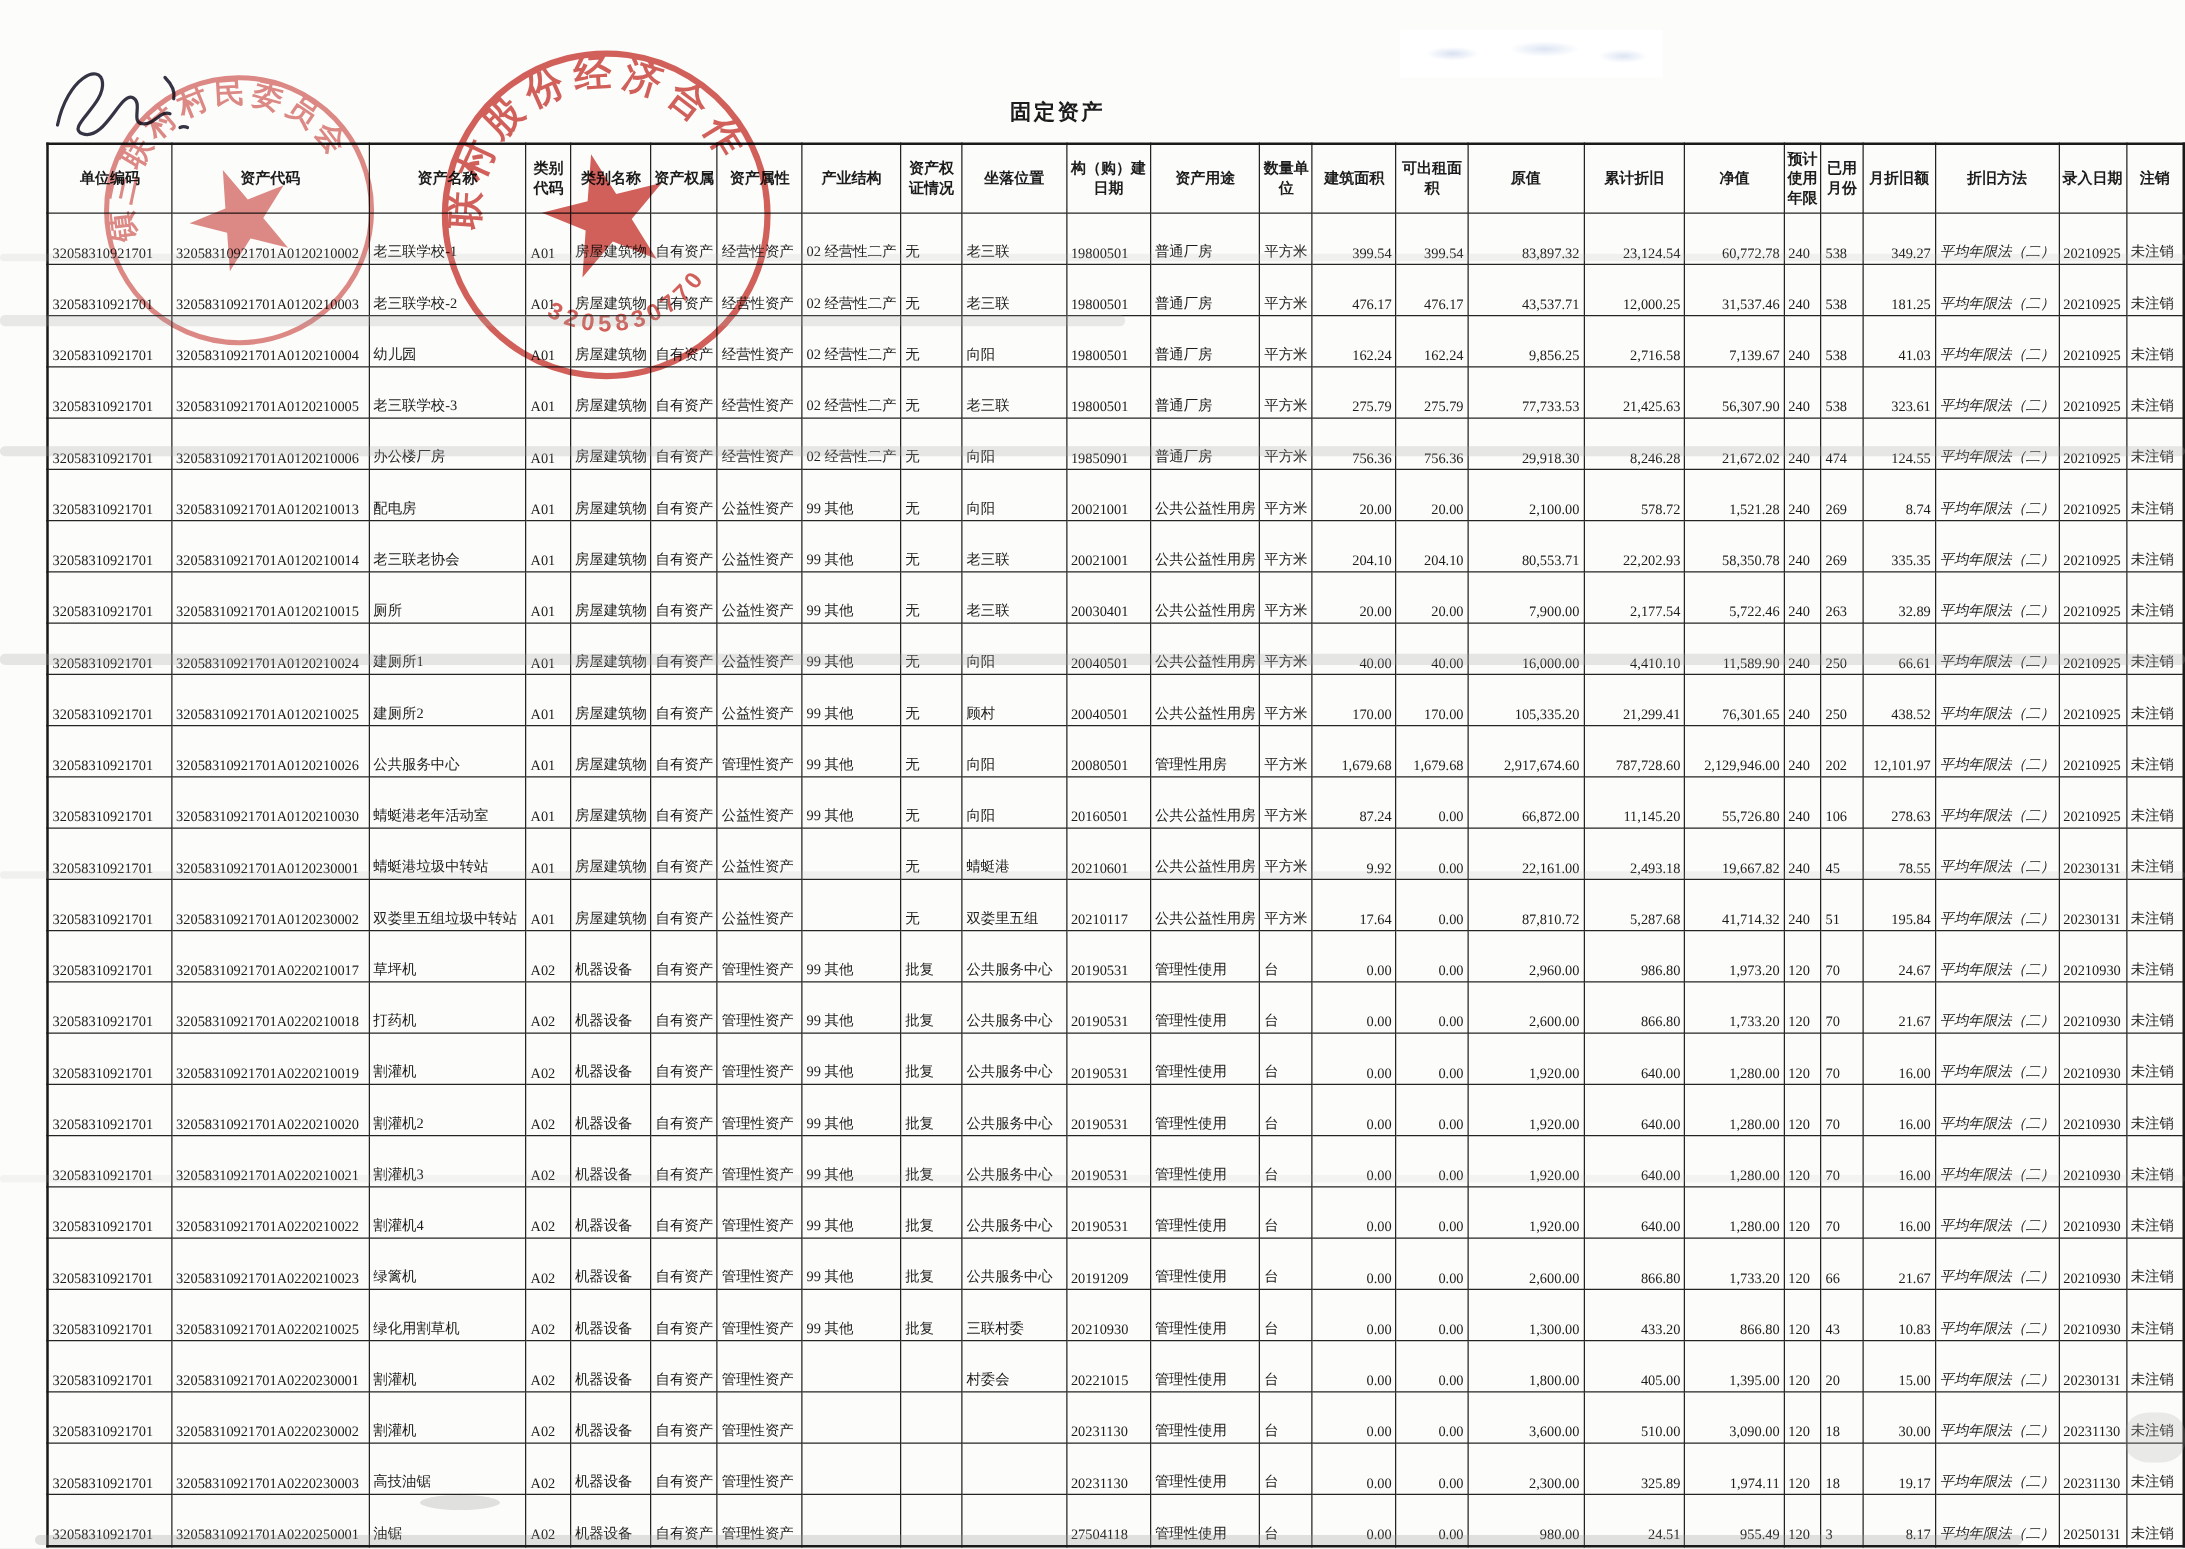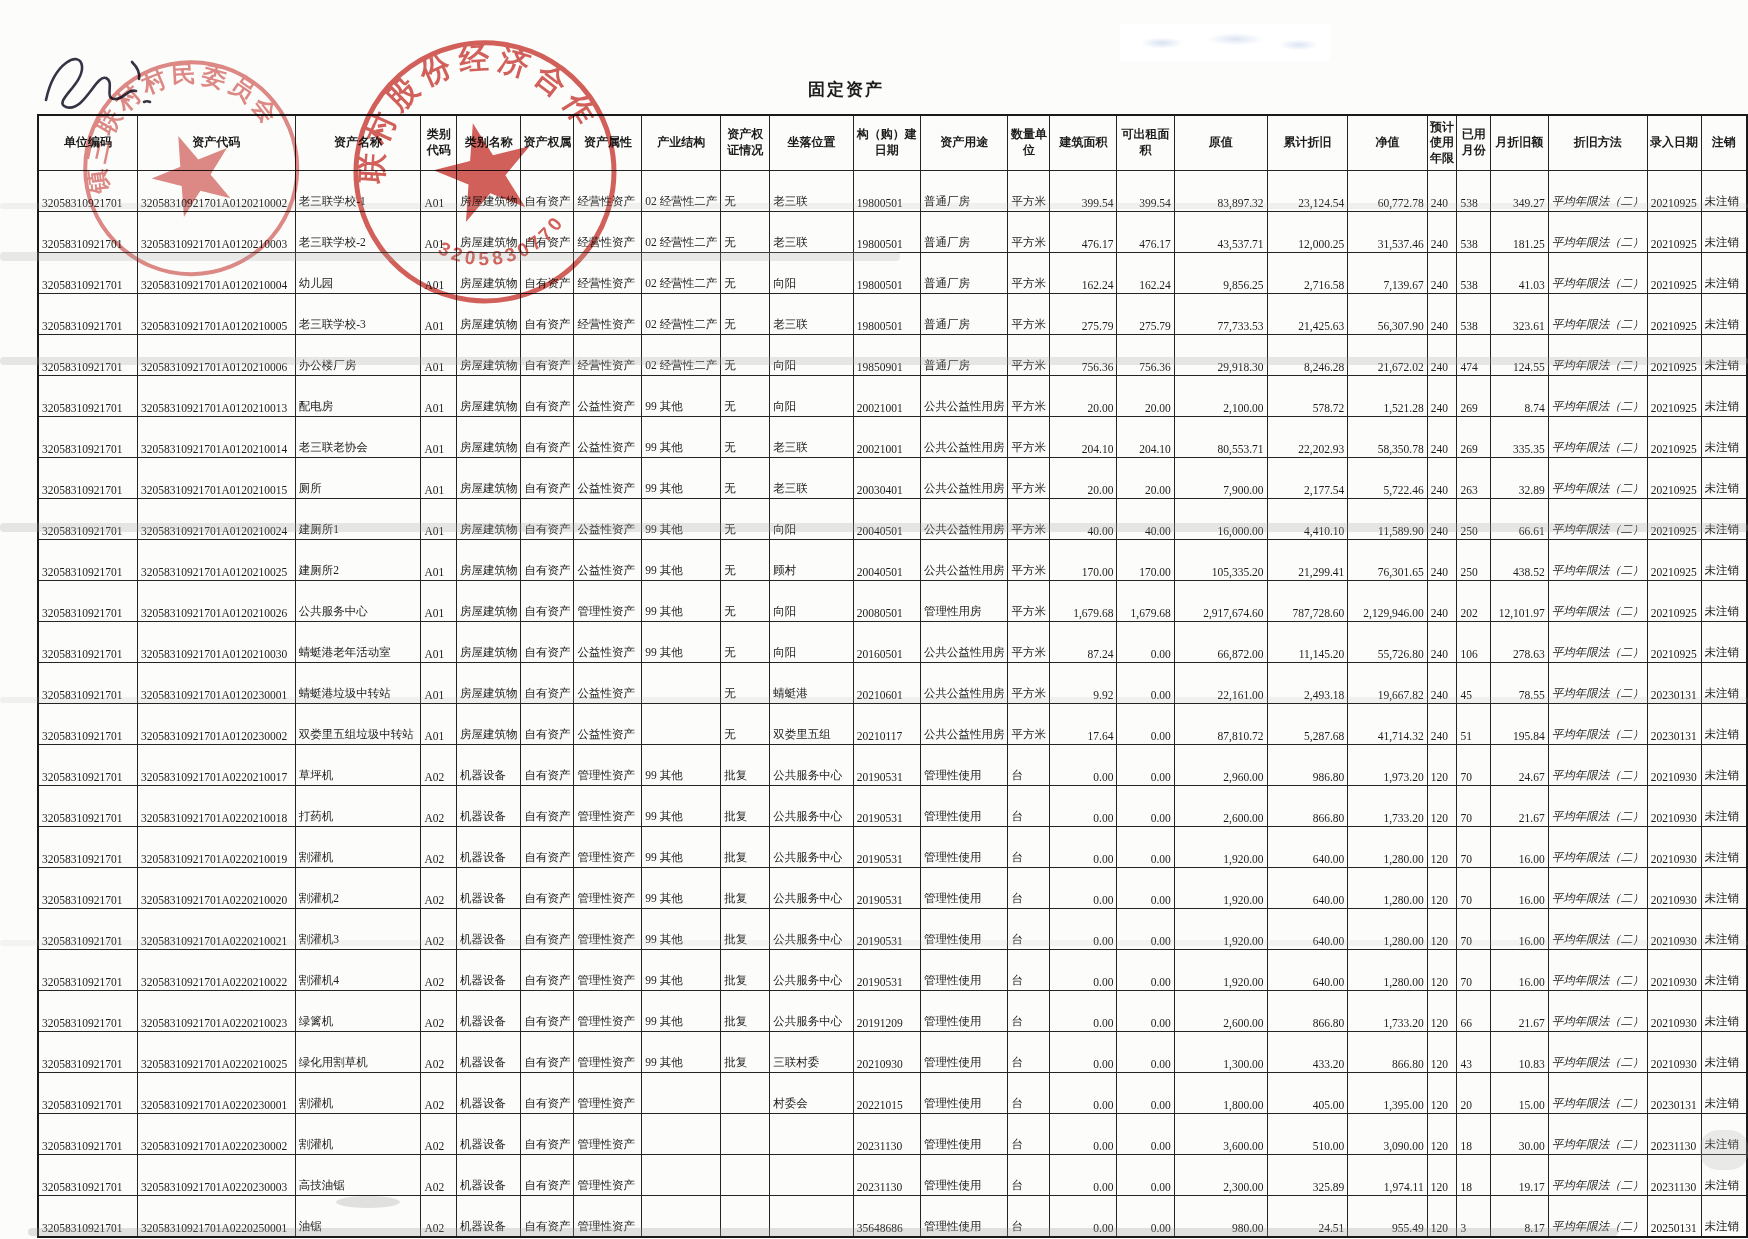--- a/index.html
+++ b/index.html
@@ -759,21 +759,21 @@
           <td>32058310921701</td>
           <td>32058310921701A0220250001</td>
           <td>油锯</td>
           <td>A02</td>
           <td>机器设备</td>
           <td>自有资产</td>
           <td>管理性资产</td>
           <td></td>
           <td></td>
           <td></td>
-          <td>35648686</td>
+          <td>27504118</td>
           <td>管理性使用</td>
           <td>台</td>
           <td class="num">0.00</td>
           <td class="num">0.00</td>
           <td class="num">980.00</td>
           <td class="num">24.51</td>
           <td class="num">955.49</td>
           <td>120</td>
           <td>3</td>
           <td class="num">8.17</td>

